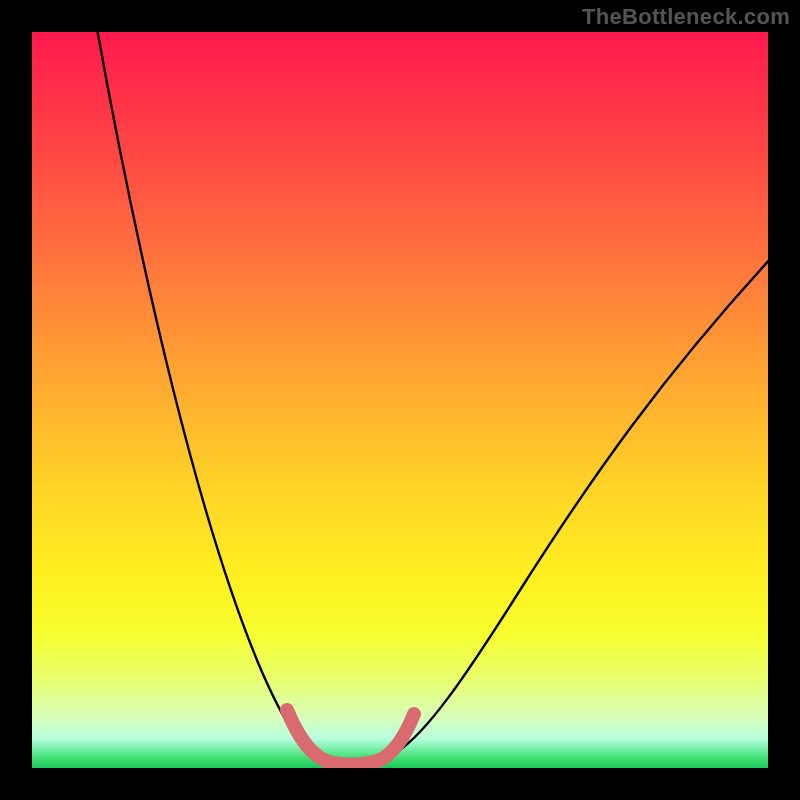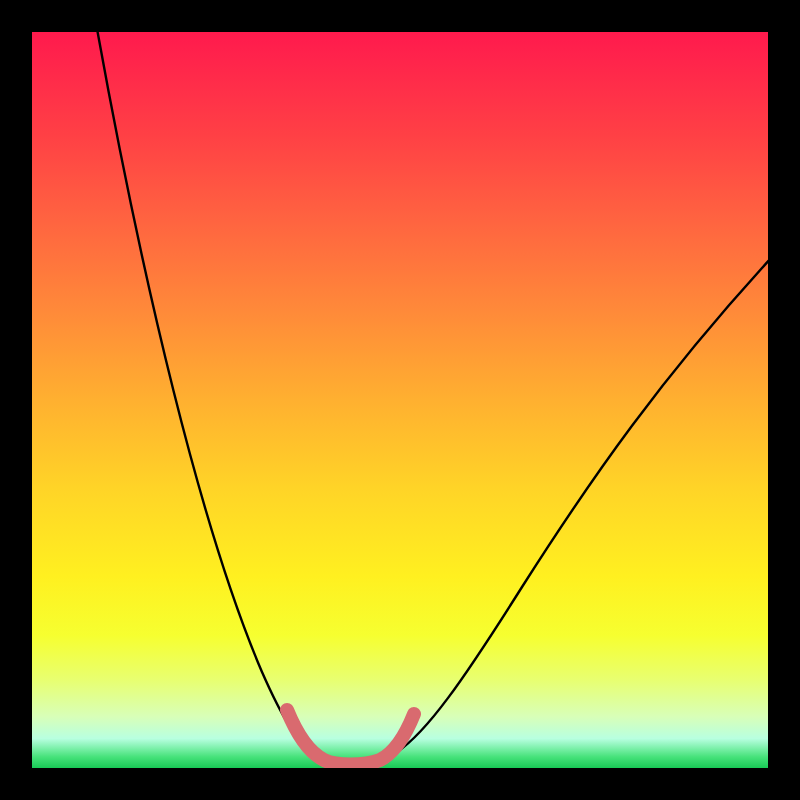--- a/index.html
+++ b/index.html
@@ -60,20 +60,21 @@
   }
   svg.curves {
     position: absolute;
     inset: 0;
   }
 </style>
 </head>
 <body>
 <div class="frame">
 
+  <div class="watermark">TheBottleneck.com</div>
 
   <div class="plot-area">
     <div class="gradient"></div>
 
     <svg class="curves" viewBox="0 0 736 736" preserveAspectRatio="none">
       <path d="M 62 -20
                C 110 250, 170 500, 230 640
                C 252 690, 266 710, 280 720
                L 306 730" fill="none" stroke="#000" stroke-width="2.4" stroke-linecap="round"></path>
       <path d="M 340 730

